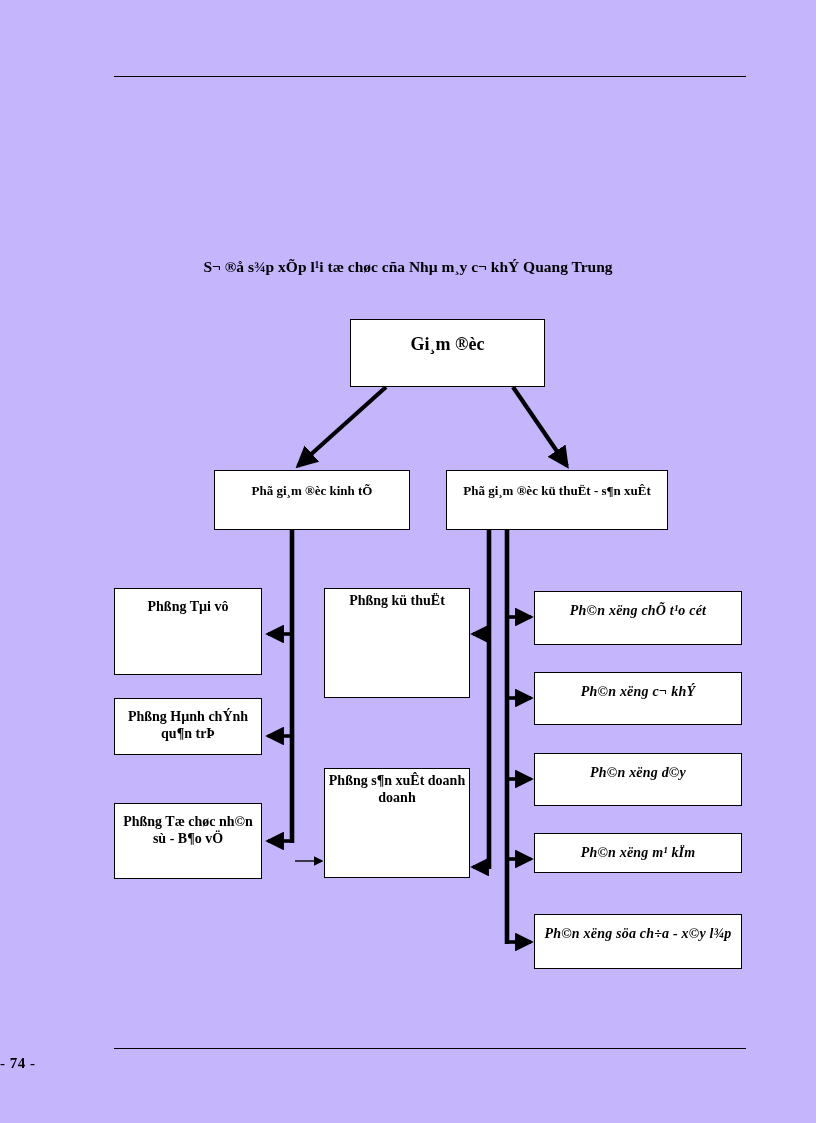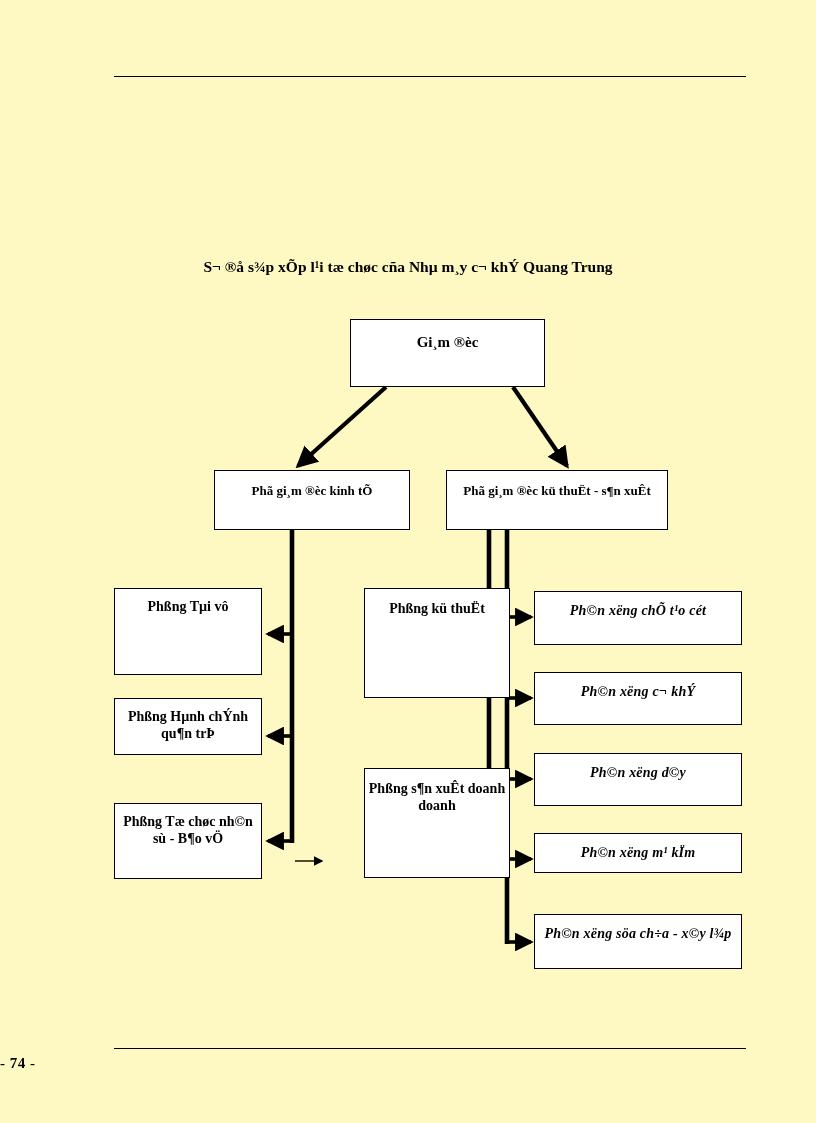--- a/index.html
+++ b/index.html
@@ -12,21 +12,21 @@
     height: 1123px;
     position: relative;
     font-family: "Liberation Serif", "DejaVu Serif", serif;
     overflow: hidden;
   }
   .page {
     position: absolute;
     left: 0; top: 0;
     width: 816px;
     height: 1123px;
-    background: #fef9c3;
+    background: #c4b5fd;
   }
   .header-rule {
     position: absolute;
     left: 114px;
     top: 76px;
     width: 632px;
     height: 0;
     border-top: 1.6px solid #000000;
   }
   .footer-rule {
@@ -76,24 +76,24 @@
     align-items: flex-start;
     justify-content: center;
     text-align: center;
     color: #000000;
     font-family: "Liberation Serif", "DejaVu Serif", serif;
     font-weight: bold;
     line-height: 1.18;
     z-index: 3;
   }
   .node span { display: block; width: 100%; }
-  .node.top      { font-size: 15px; padding-top: 14px; }
+  .node.top      { font-size: 18px; padding-top: 14px; }
   .node.level2   { font-size: 13px; padding-top: 12px; }
   .node.left     { font-size: 14px; padding-top: 10px; }
-  .node.middle   { font-size: 14px; padding-top: 12px; margin-left: 40px; }
+  .node.middle   { font-size: 14px; padding-top: 4px; }
   .node.right    { font-size: 14px; font-style: italic; padding-top: 11px; }
   .node.right span { letter-spacing: 0.2px; }
 </style>
 </head>
 <body>
 
 <div class="page">
 
   <div class="header-rule"></div>
 

